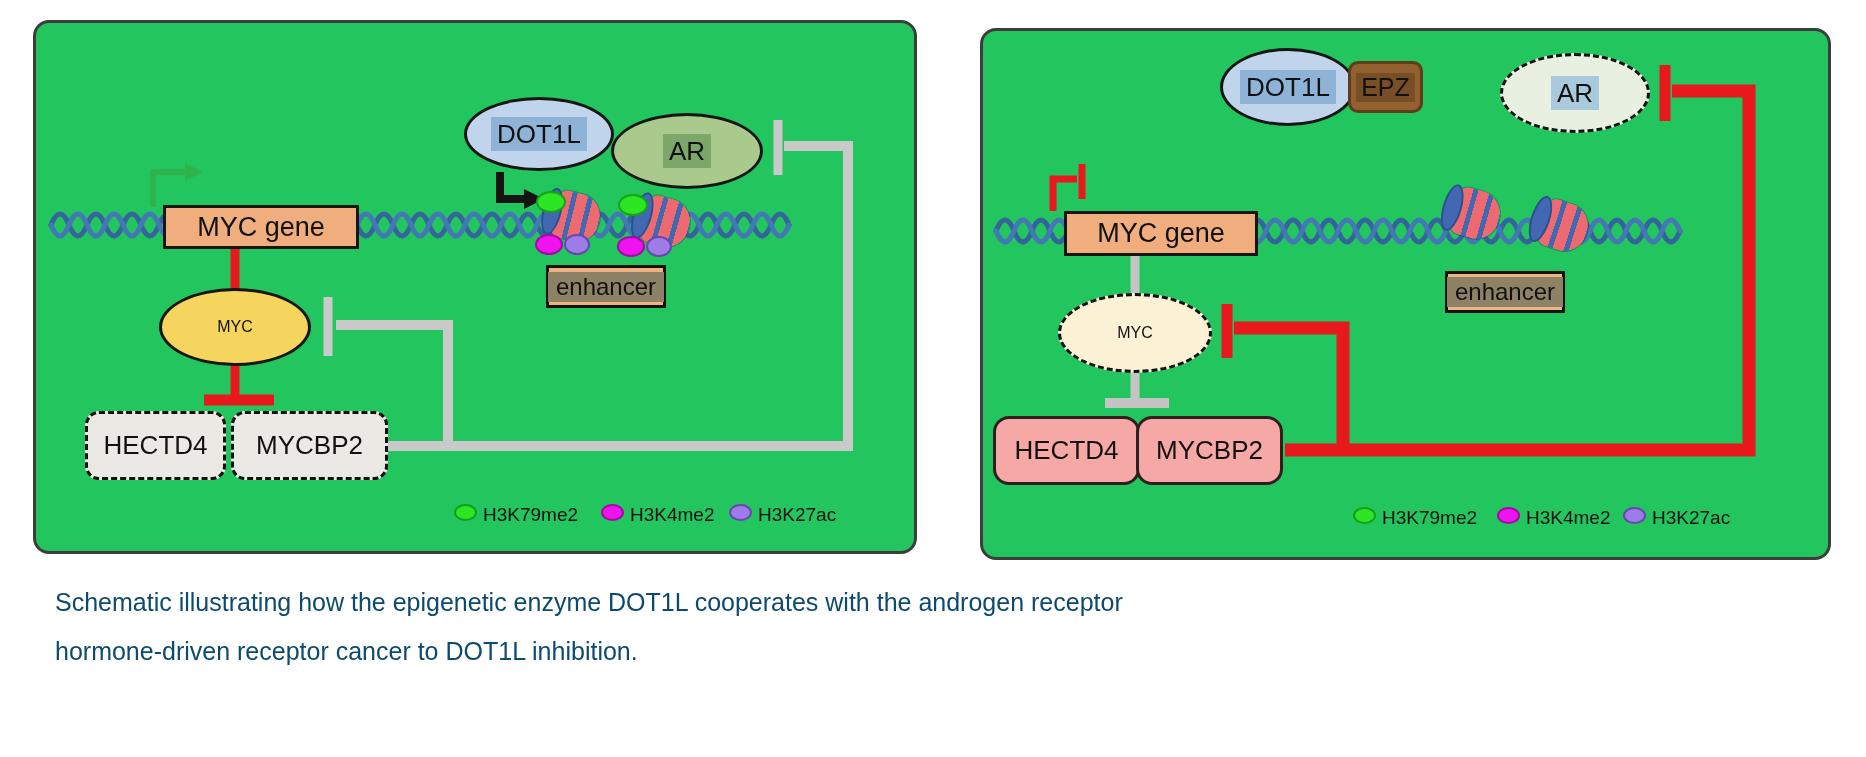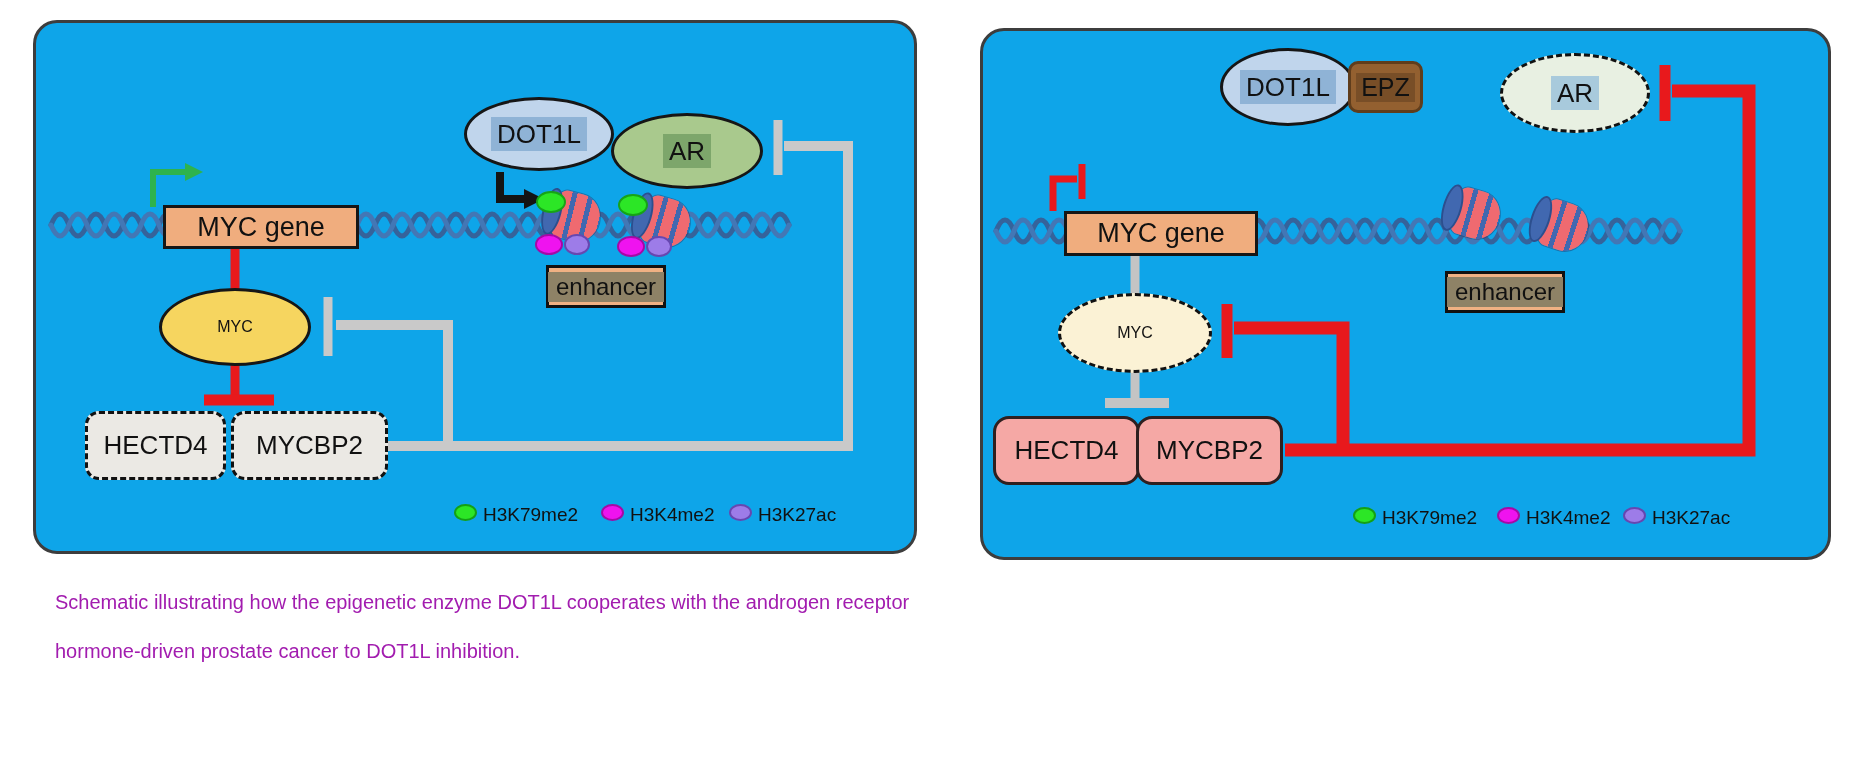--- a/index.html
+++ b/index.html
@@ -1,18 +1,18 @@
 <!DOCTYPE html>
 <html><head>
 <meta charset="utf-8">
 <style>
   html,body{margin:0;padding:0;background:#fff;}
   .canvas{position:relative;width:1866px;height:757px;background:#ffffff;overflow:hidden;
           font-family:"Liberation Sans", sans-serif;color:#111;}
-  .panel{position:absolute;background:#0ea5e9;border:3px solid #3d3d3d;border-radius:24px;}
+  .panel{position:absolute;background:#22c55e;border:3px solid #3d3d3d;border-radius:16px;}
   .layer{position:absolute;left:0;top:0;}
   
   .ellipse-node{position:absolute;display:flex;align-items:center;justify-content:center;
                 border-radius:50%;border:3px solid #161616;box-sizing:border-box;z-index:5;}
   .ellipse-node .chip{padding:0 6px;font-size:26px;line-height:34px;}
   .box-node{position:absolute;display:flex;align-items:center;justify-content:center;
             box-sizing:border-box;border:3px solid #161616;font-size:26px;z-index:5;}
   .gene-box{background:#f0ad7e;font-size:27px;margin-left:13px;}
   .ub-dashed{background:#ebe9e4;border:3.5px dashed #111;border-radius:14px;}
   .ub-active{background:#f5a8a5;border:3px solid #2e1f1f;border-radius:16px;}
@@ -30,21 +30,21 @@
   .nuc-face{position:absolute;left:0;top:0;width:19px;height:48px;border-radius:50%;
             background:#4168b0;border:2px solid #2c4f8e;box-sizing:border-box;}
   .mark{position:absolute;border-radius:50%;border:2px solid;box-sizing:border-box;z-index:7;}
   
   .legend-item{position:absolute;display:flex;align-items:flex-start;z-index:6;}
   .legend-dot{display:inline-block;width:23px;height:17px;border-radius:50%;
               border:2px solid;margin-right:6px;box-sizing:border-box;}
   .legend-label{font-size:19px;}
   
   .caption{position:absolute;left:55px;top:578px;z-index:2;}
-  .caption div{font-size:20px;line-height:49px;white-space:nowrap;color:#a21caf;}
+  .caption div{font-size:25px;line-height:49px;white-space:nowrap;color:#0c4a6e;}
   svg{position:absolute;overflow:visible;}
 </style>
 </head>
 <body>
 
 <div class="canvas">
 
   <div class="panel" style="left:33px;top:20px;width:878px;height:528px;">
 
     <svg class="layer" width="878" height="528" viewBox="0 0 878 528">
@@ -186,16 +186,16 @@
       <span class="legend-label">H3K4me2</span>
     </div>
     <div class="legend-item" style="left:640px;top:476px;">
       <span class="legend-dot" style="background:#9d7ce8;border-color:#6747b0;"></span>
       <span class="legend-label">H3K27ac</span>
     </div>
   </div>
 
   <div class="caption">
     <div>Schematic illustrating how the epigenetic enzyme DOT1L cooperates with the androgen receptor</div>
-    <div>hormone-driven prostate cancer to DOT1L inhibition.</div>
+    <div>hormone-driven receptor cancer to DOT1L inhibition.</div>
   </div>
 
 </div>
 
 </body></html>

